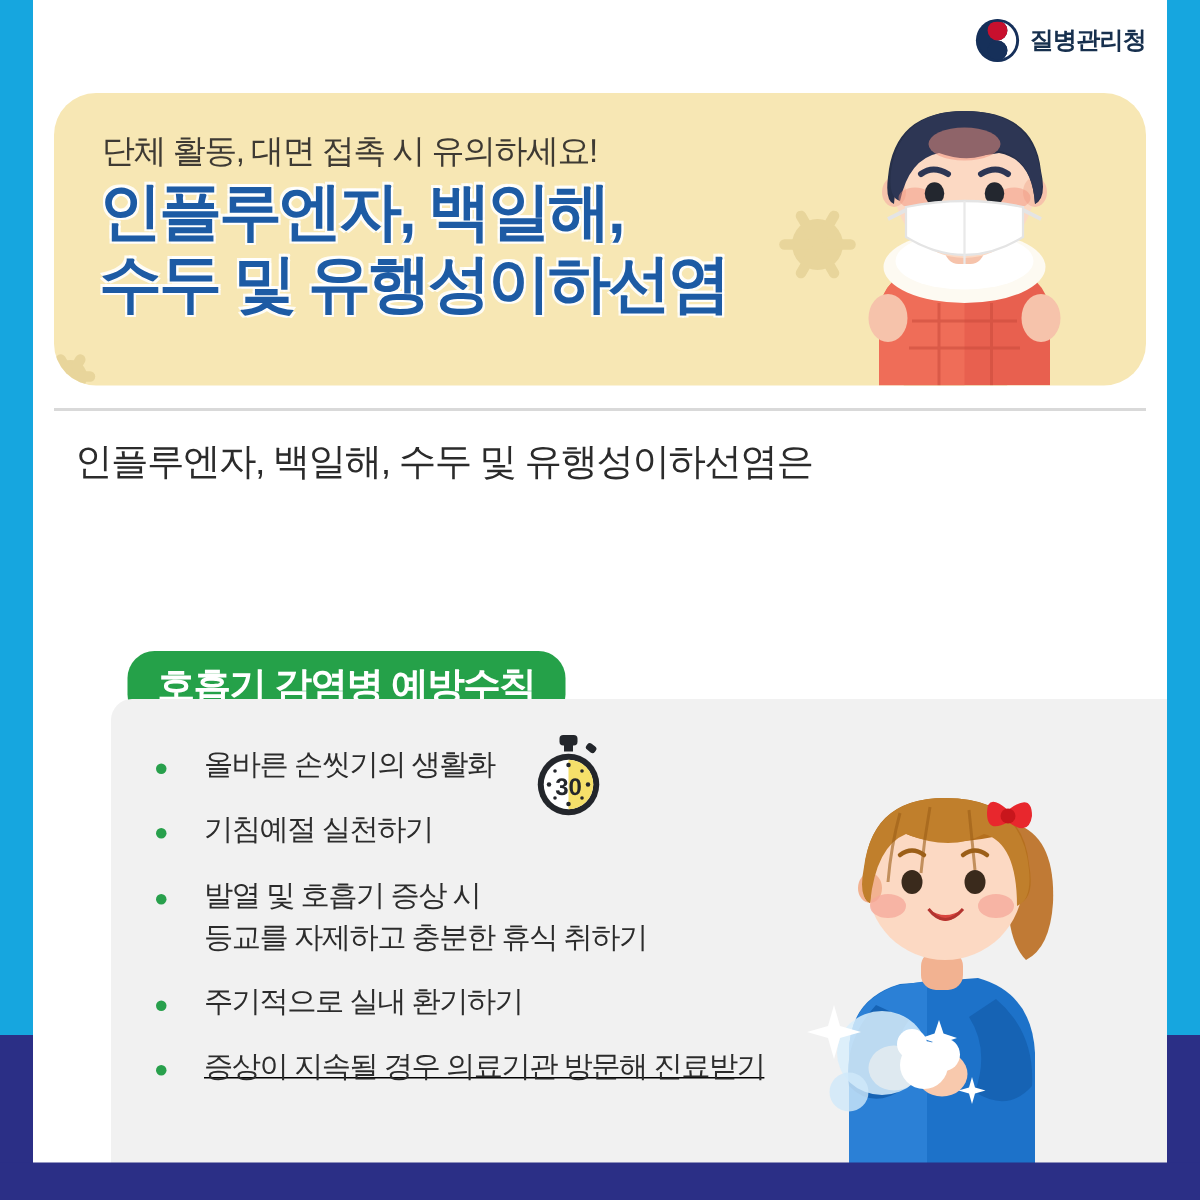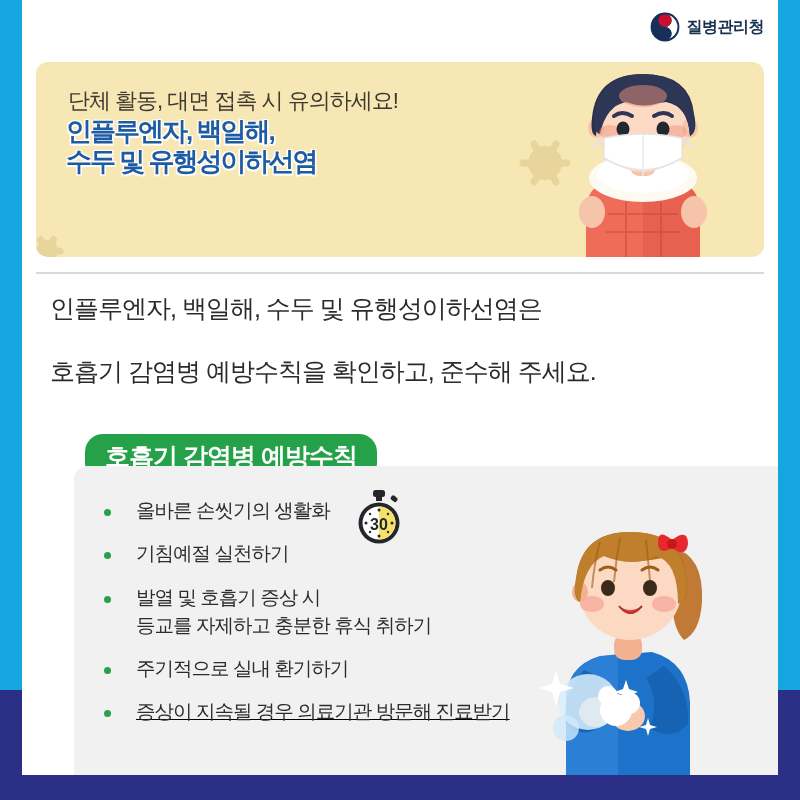--- a/index.html
+++ b/index.html
@@ -36,21 +36,21 @@
   }
   .taegeuk { width:30px; height:30px; flex:none; }
   .logo-text {
     font-size:16px; font-weight:bold; color:#17304e;
     letter-spacing:-0.5px; white-space:nowrap;font-family:Liberation Mono, monospace;
   }
 
   
   .banner {
     position:absolute; left:14px; top:62px; width:728px; height:195px;
-    background:#f7e7b4; border-radius:12px; overflow:hidden;
+    background:#f7e7b4; border-radius:28px; overflow:hidden;
   }
   .virus {
     position:absolute; border-radius:50%;
     background:#e3cf93; opacity:.75;
   }
   .virus::before, .virus::after {
     content:""; position:absolute; left:50%; top:50%;
     width:150%; height:7px; background:#e3cf93;
     border-radius:4px; transform:translate(-50%,-50%);
   }
@@ -65,21 +65,21 @@
   .v-c { width:26px; height:26px; left:604px; top:112px; }
   .v-d { width:22px; height:22px; left:0px;   top:178px; }
 
   .banner-kicker {
     position:absolute; left:32px; top:24px;
     font-size:22px; color:#3e3a33; letter-spacing:-1px;
     white-space:nowrap;
   }
   .banner-title {
     position:absolute; left:30px; top:55px;
-    font-size:26px; font-weight:bold; color:#1d5ba4;
+    font-size:42px; font-weight:bold; color:#1d5ba4;
     line-height:1.14; letter-spacing:-2px; white-space:nowrap;
     text-shadow:
       -1.5px -1.5px 0 rgba(255,255,255,.85),
        1.5px -1.5px 0 rgba(255,255,255,.85),
       -1.5px  1.5px 0 rgba(255,255,255,.85),
        1.5px  1.5px 0 rgba(255,255,255,.85);
   }
 
   
   .boy { position:absolute; right:26px; bottom:0; width:190px; height:195px; }
@@ -218,21 +218,20 @@
         <path d="M56 76 Q95 68 134 76 L134 96 Q95 120 56 96 Z" fill="#ffffff" stroke="#e4e4e4" stroke-width="1.5"></path>
         <path d="M95 72 L95 114" stroke="#e9e9e9" stroke-width="1.5"></path>
         <path d="M56 78 L44 84 M134 78 L146 84" stroke="#e4e4e4" stroke-width="2.5" fill="none"></path>
       </svg>
     </div>
 
     <div class="divider"></div>
 
     <div class="body-copy">
       <div class="line">인플루엔자, 백일해, 수두 및 유행성이하선염은</div>
-      <div class="line spaced">호흡기 감염병 예방수칙을 확인하고, 준수해 주세요.</div>
     </div>
 
     <div class="badge">호흡기 감염병 예방수칙</div>
 
     <div class="rules-panel">
       <div class="rules-list">
         <div class="rule">
           <span class="dot"></span>
           <span class="rule-text">올바른 손씻기의 생활화</span>
         </div>

